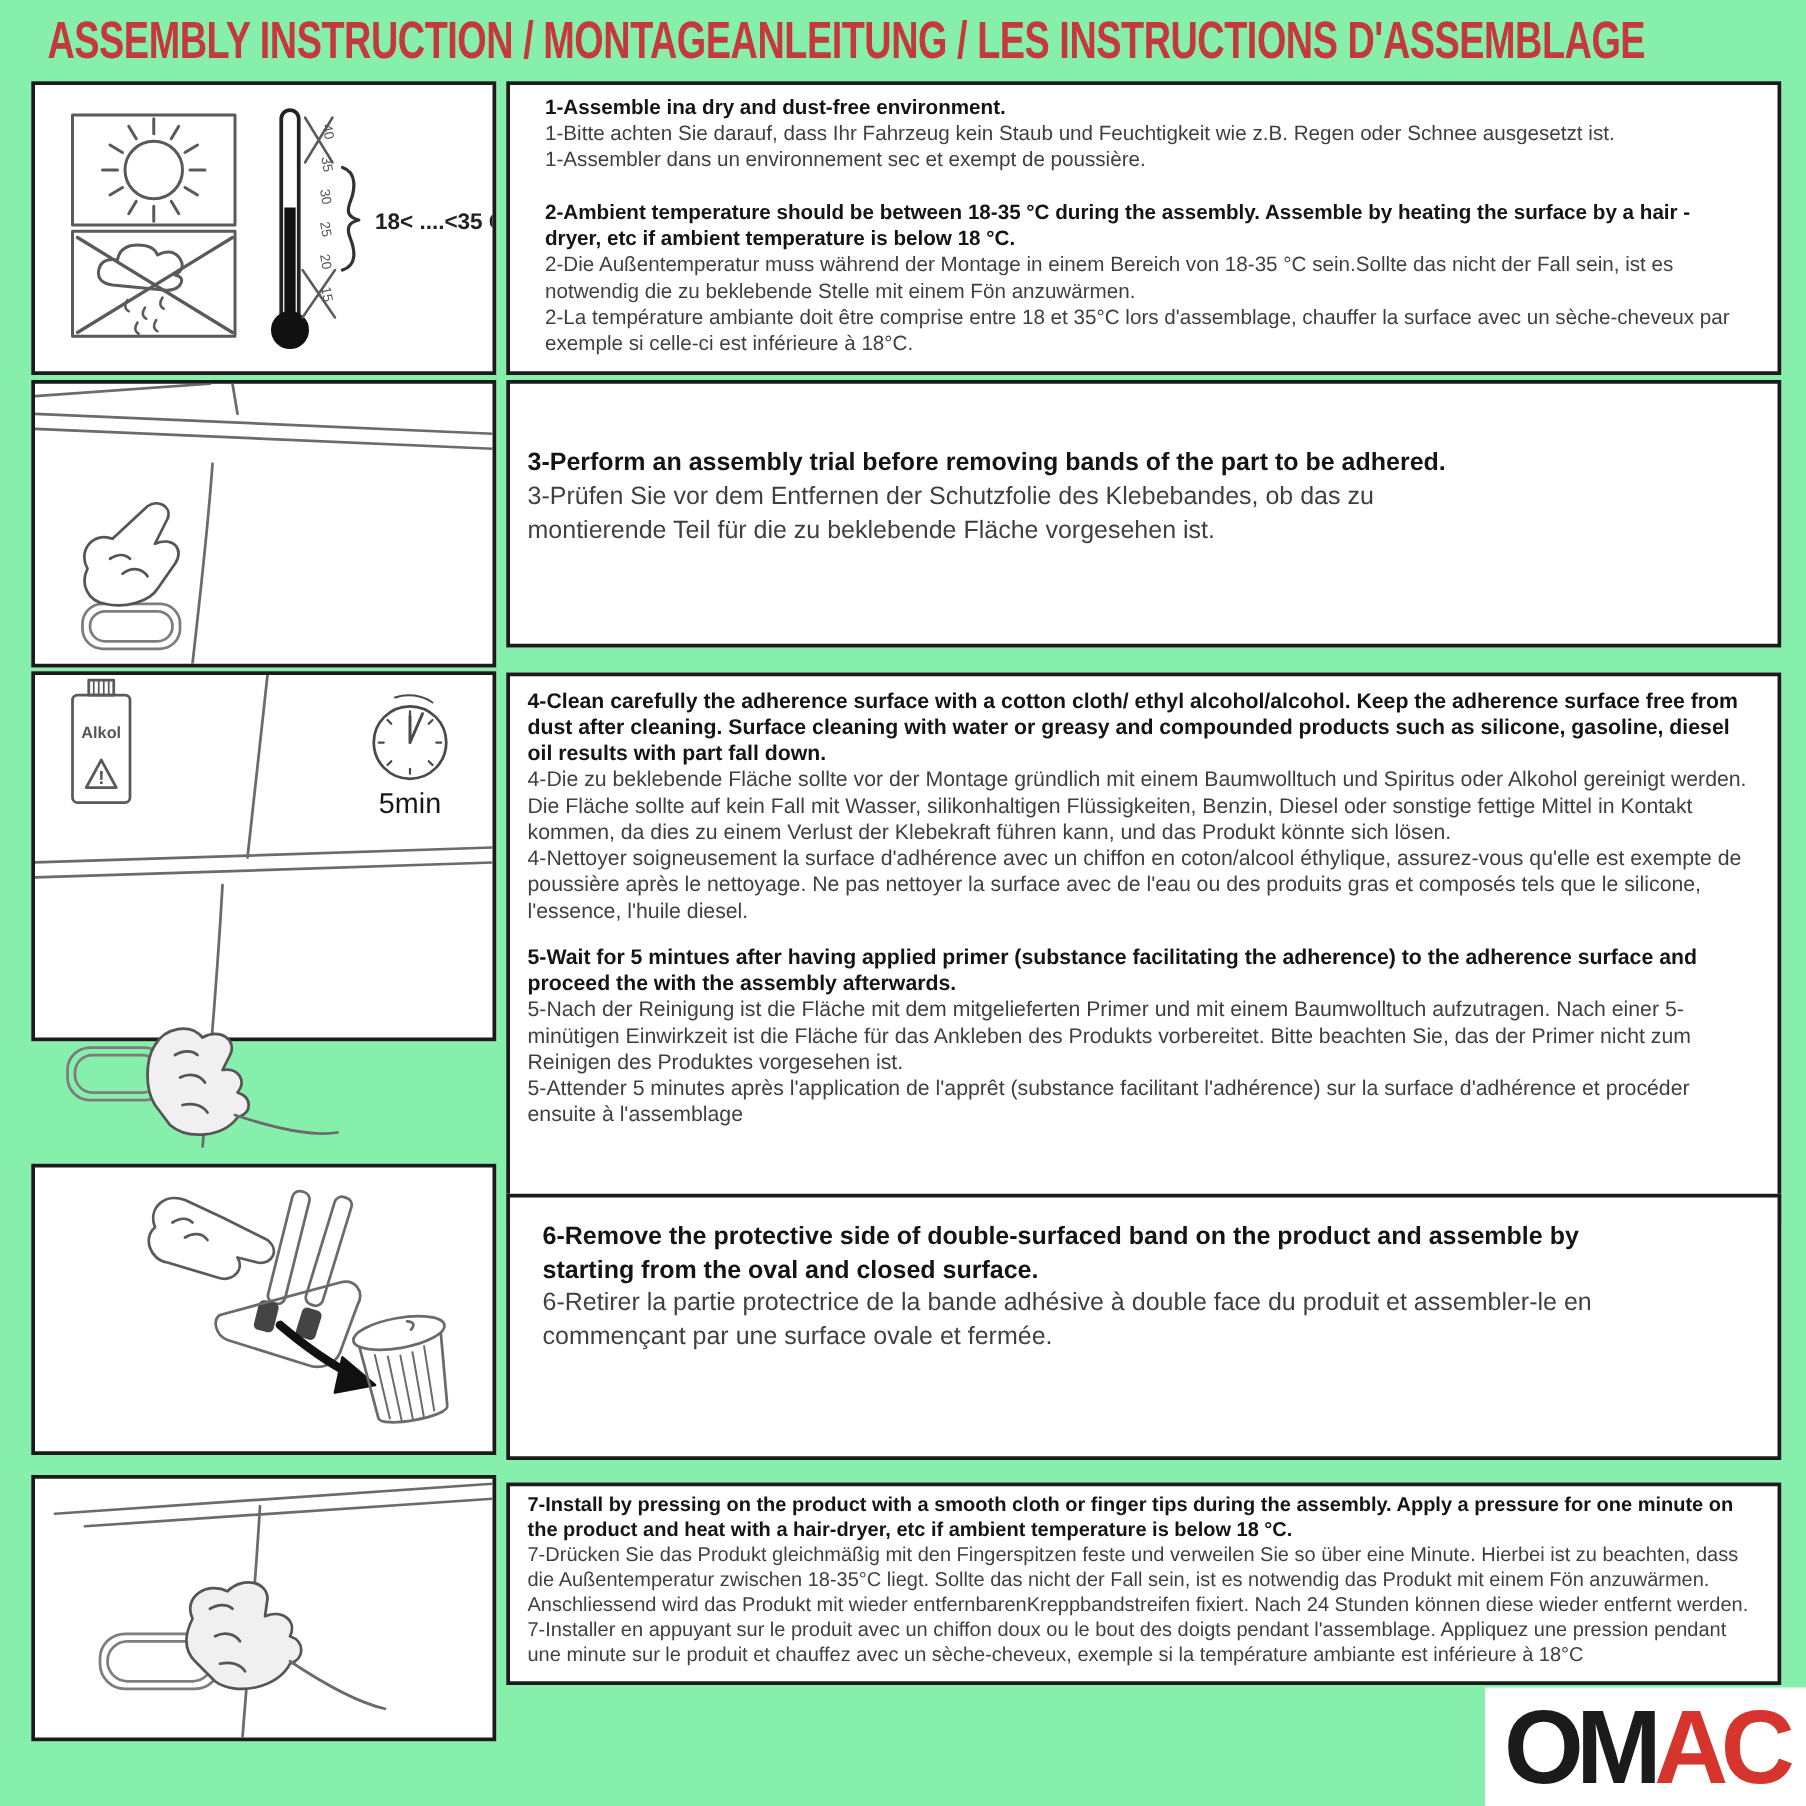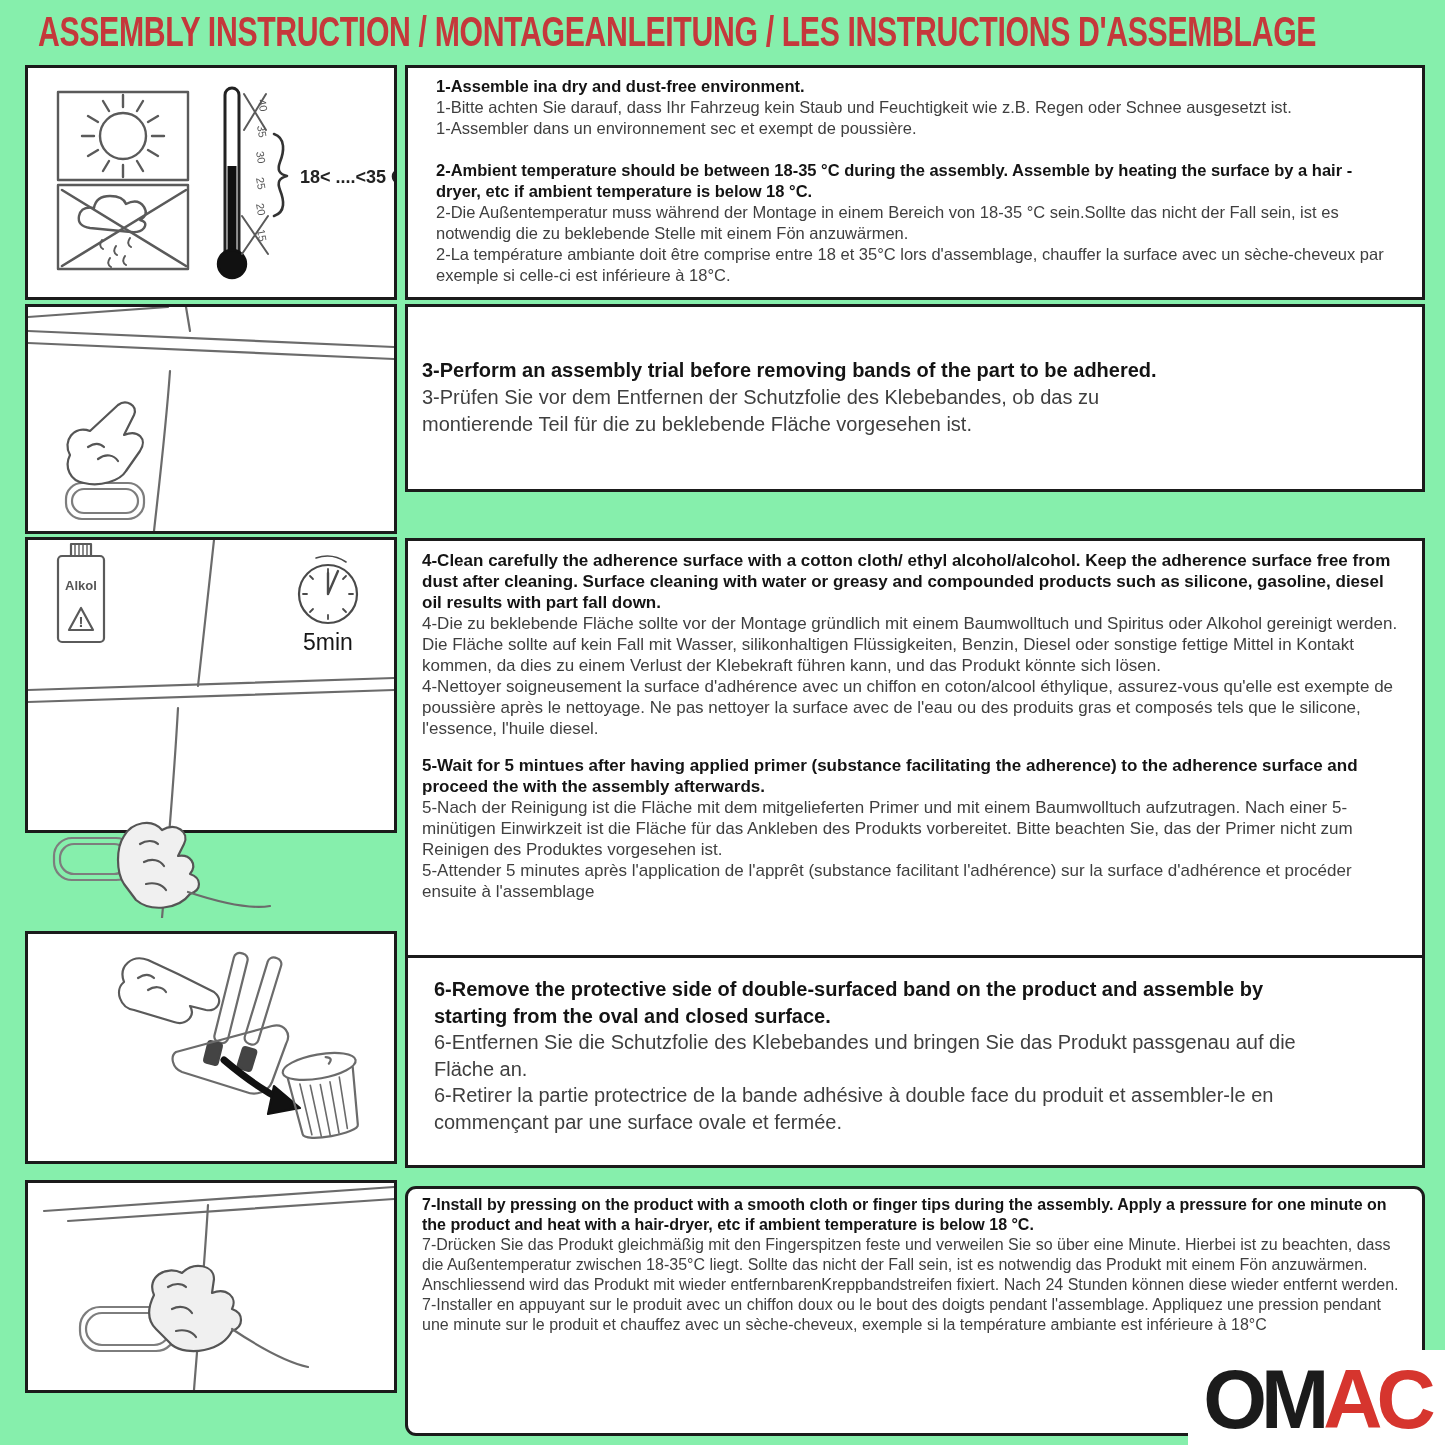--- a/index.html
+++ b/index.html
@@ -6,24 +6,24 @@
   .page{position:relative;width:1445px;height:1445px;background:#86efac;
         font-family:"Liberation Sans",sans-serif;overflow:hidden;}
   .title{position:absolute;left:38px;top:8px;font-size:42px;font-weight:800;
          letter-spacing:-0.5px;color:#c5383b;white-space:nowrap;
          transform:scaleX(0.72);transform-origin:0 0;}
   .box{position:absolute;border:3px solid #1b1b1b;background:#fff;box-sizing:border-box;}
   .illus{left:25px;width:372px;}
   .txt{left:405px;width:1020px;}
   
   .r1L{top:65px;height:235px;}   .r1R{top:65px;height:235px;}
-  .r2L{top:304px;height:230px;}  .r2R{top:304px;height:188px;}
+  .r2L{top:304px;height:230px;}  .r2R{top:304px;height:214px;}
   .r3L{top:537px;height:296px;}  .r3R{top:538px;height:441px;}
   .r4L{top:931px;height:233px;}  .r4R{top:955px;height:213px;}
-  .r5L{top:1180px;height:213px;} .r5R{top:1186px;height:250px;border-radius:11px;}
+  .r5L{top:1180px;height:213px;} .r5R{top:1186px;height:162px;}
   .txt p{margin:0;color:#3f3f3f;}
   .txt p.b{font-weight:bold;color:#141414;}
   .t1{padding:8px 28px;}  .t1 p{font-size:16.5px;line-height:21px;}
   .t1 .gap{margin-top:21px;}
   .t2{padding:50px 14px 0;} .t2 p{font-size:20px;line-height:27px;}
   .t2 .p2de{max-width:760px;}
   .t3{padding:9px 14px;}  .t3 p{font-size:17px;line-height:21px;}
   .t3 .gap{margin-top:16px;}
   .t4{padding:18px 26px;} .t4 p{font-size:20px;line-height:26.5px;max-width:905px;}
   .t5{padding:6px 14px;}  .t5 p{font-size:16px;line-height:20px;}
@@ -198,21 +198,20 @@
           <path d="M304,124 q8,2 2,7"></path>
           <path d="M263,138 L268,196 C268,205 324,205 324,196 L329,138"></path>
           <path d="M274,146 L277,198 M284,149 L286,201 M294,150 L295,202 M304,149 L304,201 M314,146 L313,198" stroke-width="1.6"></path>
         </g>
       </g>
     </svg>
   </div>
 
   <div class="box txt t4 r4R">
     <p class="b">6-Remove the protective side of double-surfaced band on the product and assemble by starting from the oval and closed surface.</p>
-    <p>6-Entfernen Sie die Schutzfolie des Klebebandes und bringen Sie das Produkt passgenau auf die Fläche an.</p>
     <p>6-Retirer la partie protectrice de la bande adhésive à double face du produit et assembler-le en commençant par une surface ovale et fermée.</p>
   </div>
 
   <div class="box illus r5L">
     <svg viewBox="0 0 366 207" width="366" height="207">
       <g fill="none" stroke="#6b6b6b" stroke-width="2.2" stroke-linecap="round" stroke-linejoin="round">
         <g>
           <path d="M16,28 L366,4"></path>
           <path d="M40,38 L366,16"></path>
           <path d="M180,22 C176,90 170,155 166,207"></path>

